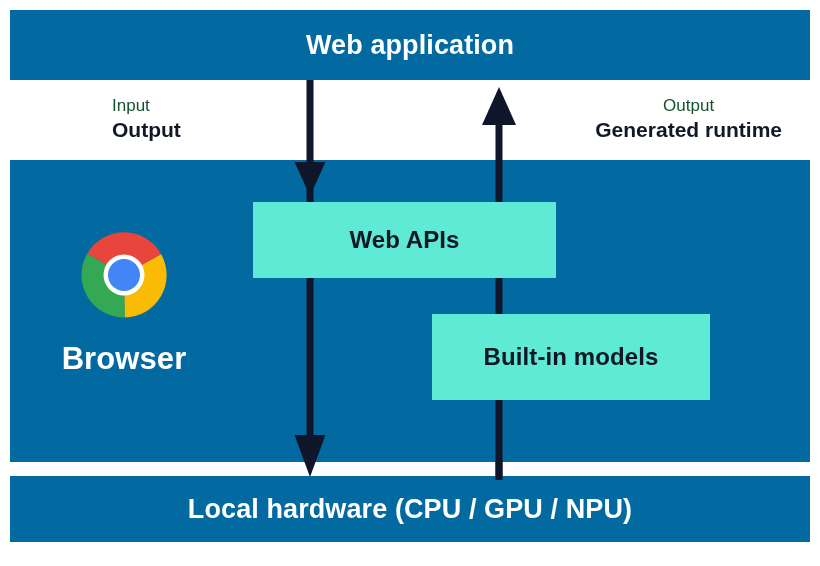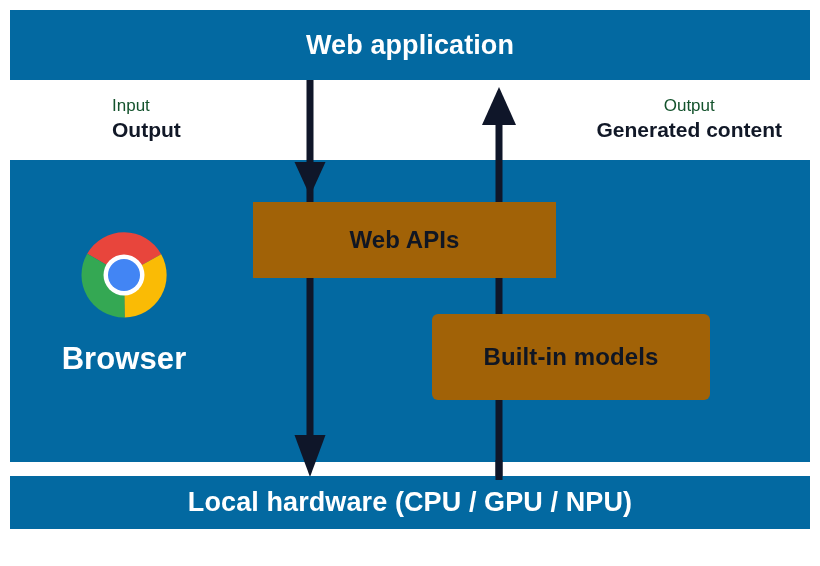--- a/index.html
+++ b/index.html
@@ -33,21 +33,21 @@
     z-index: 2;
   }
   #band-browser {
     left: 10px;  top: 160px;
     width: 800px; height: 302px;
     z-index: 1;
     display: block;
   }
   #band-local-hardware {
     left: 10px;  top: 476px;
-    width: 800px; height: 53px;
+    width: 800px; height: 66px;
     z-index: 4;
   }
 
   .band-title {
     color: #ffffff;
     font-size: 27px;
     font-weight: 700;
     letter-spacing: 0.1px;
     white-space: nowrap;
   }
@@ -88,35 +88,35 @@
     position: absolute;
     left: 0; top: 0;
     width: 820px; height: 566px;
     z-index: 6;
     pointer-events: none;
   }
 
   
   .capability-box {
     position: absolute;
-    background: #a16207;
+    background: #5eead4;
     z-index: 5;
     display: flex;
     align-items: center;
     justify-content: center;
     text-align: right;
     box-sizing: border-box;
   }
   #box-web-apis {
     left: 253px; top: 202px;
     width: 303px; height: 76px;
   }
   #box-builtin-models {
     left: 432px; top: 314px;
-    width: 278px; height: 86px; border-radius: 6px;
+    width: 278px; height: 86px;
   }
   .capability-label {
     color: #101623;
     font-size: 24px;
     font-weight: 700;
     line-height: 1.18;
     letter-spacing: 0.1px;
   }
 
   
@@ -149,21 +149,21 @@
 
   <div class="band" id="band-browser"></div>
 
   <div class="io-block" id="io-input">
     <span class="io-kicker">Input</span>
     <span class="io-value">Output</span>
   </div>
 
   <div class="io-block" id="io-output">
     <span class="io-kicker">Output</span>
-    <span class="io-value">Generated content</span>
+    <span class="io-value">Generated runtime</span>
   </div>
 
   <svg id="arrow-layer-back" viewBox="0 0 820 566">
 
     <g>
       <rect x="306.5" y="80" width="7" height="360" fill="#0f1629"></rect>
       <polygon points="310,196 294.5,162 325.5,162" fill="#0f1629"></polygon>
       <polygon points="310,477 294.5,435 325.5,435" fill="#0f1629"></polygon>
     </g>
 

